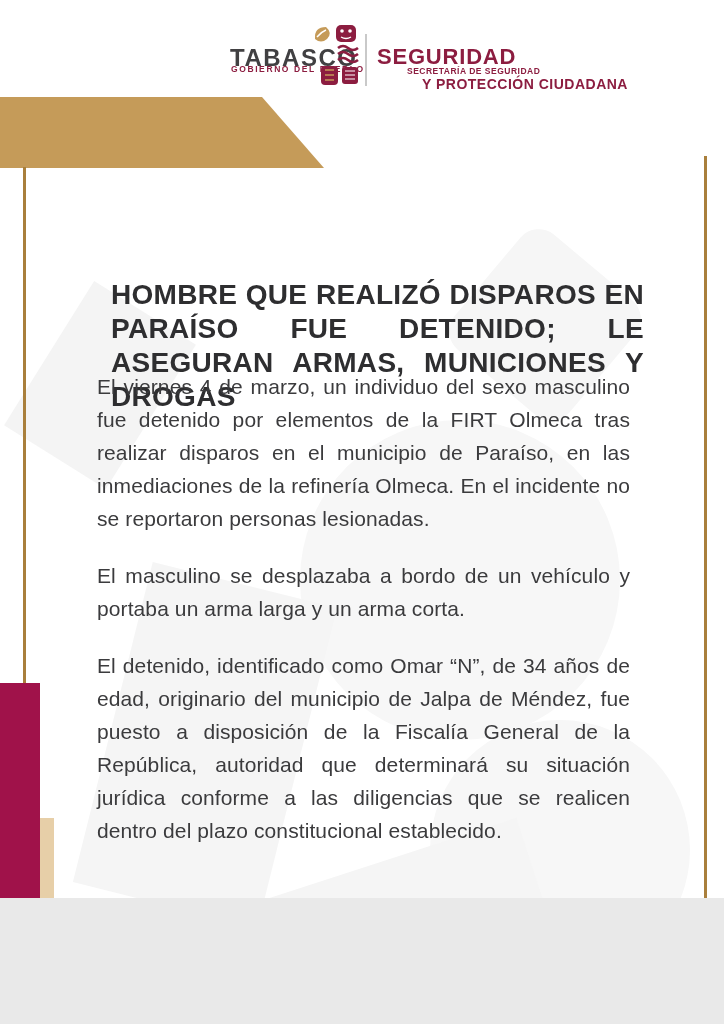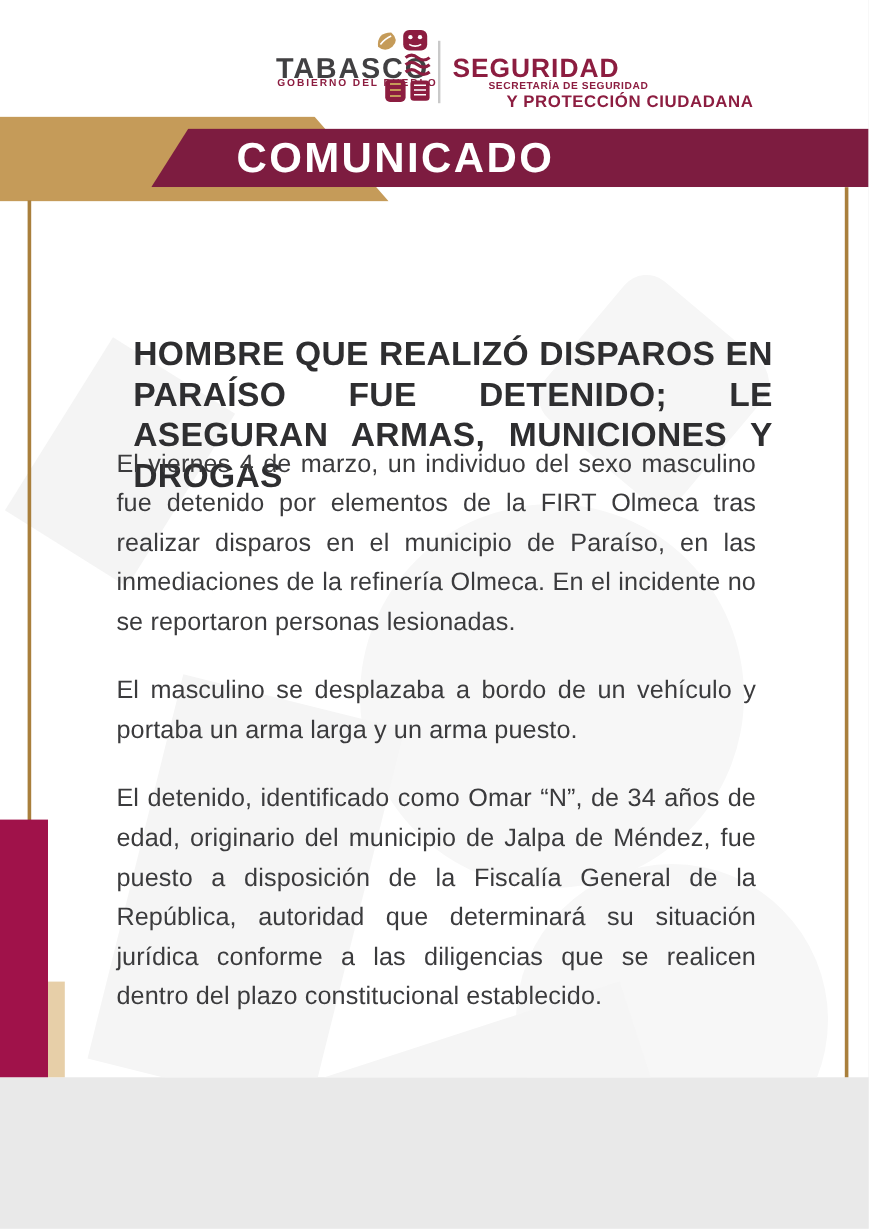--- a/index.html
+++ b/index.html
@@ -124,33 +124,30 @@
     </svg>
 
     <div class="hdr-divider"></div>
 
     <span class="seguridad-word">SEGURIDAD</span>
     <span class="seguridad-tag1">SECRETARÍA DE SEGURIDAD</span>
     <span class="seguridad-tag2">Y PROTECCIÓN CIUDADANA</span>
   </div>
 
   <div class="gold-ribbon"></div>
-  <div class="banner">
-    <span class="banner-label">COMUNICADO</span>
-  </div>
 
   <div class="gold-line-left"></div>
   <div class="gold-line-right"></div>
   <div class="maroon-column"></div>
   <div class="tan-vertical"></div>
   <div class="tan-horizontal"></div>
   <div class="maroon-bottom"></div>
 
   <div class="article">
     <h1 class="headline">HOMBRE QUE REALIZÓ DISPAROS EN PARAÍSO FUE DETENIDO; LE ASEGURAN ARMAS, MUNICIONES Y DROGAS</h1>
     <div class="paragraphs">
       <p>El viernes 4 de marzo, un individuo del sexo masculino fue detenido por elementos de la FIRT Olmeca tras realizar disparos en el municipio de Paraíso, en las inmediaciones de la refinería Olmeca. En el incidente no se reportaron personas lesionadas.</p>
-      <p>El masculino se desplazaba a bordo de un vehículo y portaba un arma larga y un arma puesto.</p>
+      <p>El masculino se desplazaba a bordo de un vehículo y portaba un arma larga y un arma corta.</p>
       <p>El detenido, identificado como Omar “N”, de 34 años de edad, originario del municipio de Jalpa de Méndez, fue puesto a disposición de la Fiscalía General de la República, autoridad que determinará su situación jurídica conforme a las diligencias que se realicen dentro del plazo constitucional establecido.</p>
     </div>
   </div>
 
 </div>
 
 </body></html>

